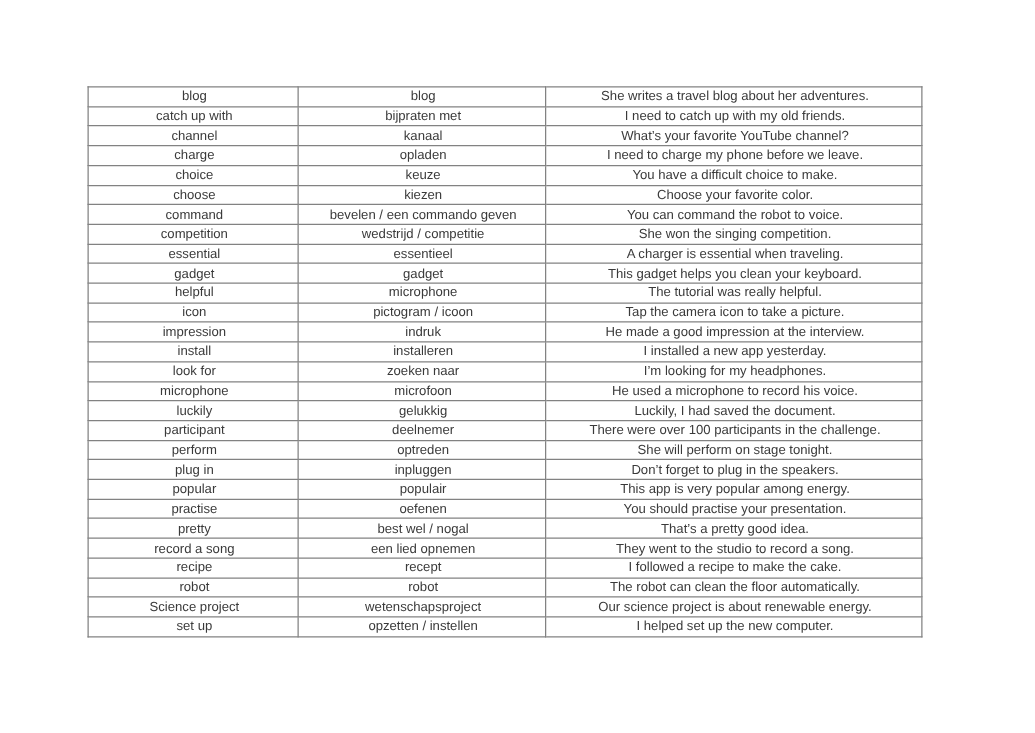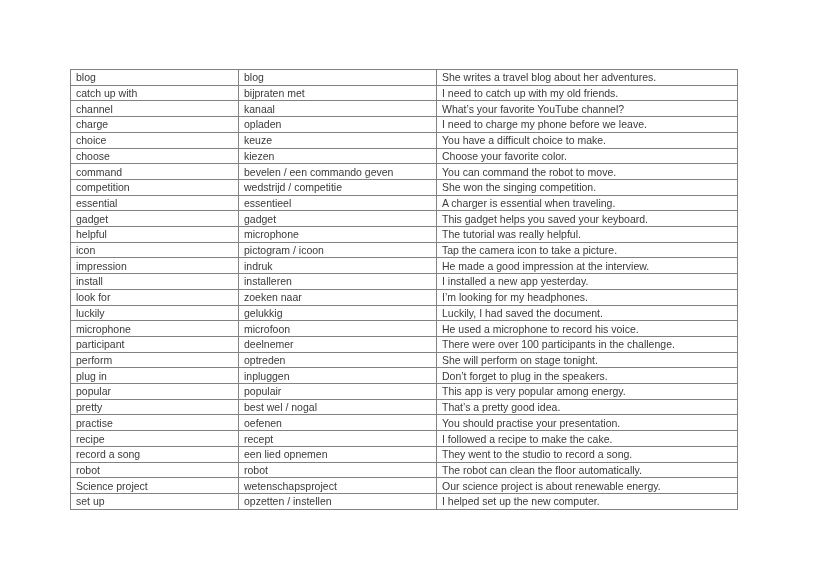--- a/index.html
+++ b/index.html
@@ -12,20 +12,21 @@
     height: 586px;
     font-family: "Liberation Sans", sans-serif;
     position: relative;
     overflow: hidden;
   }
   .page {
     position: absolute;
     left: 0; top: 0;
     width: 828px; height: 586px;
     background: #ffffff;
+    text-align: center;
   }
   table.vocab {
     position: absolute;
     left: 70px;
     top: 69px;
     width: 667px;
     height: 441px;
     border-collapse: collapse;
     table-layout: fixed;
   }
@@ -81,36 +82,36 @@
           <td>You have a difficult choice to make.</td>
         </tr>
         <tr>
           <td>choose</td>
           <td>kiezen</td>
           <td>Choose your favorite color.</td>
         </tr>
         <tr>
           <td>command</td>
           <td>bevelen / een commando geven</td>
-          <td>You can command the robot to move.</td>
+          <td>You can command the robot to voice.</td>
         </tr>
         <tr>
           <td>competition</td>
           <td>wedstrijd / competitie</td>
           <td>She won the singing competition.</td>
         </tr>
         <tr>
           <td>essential</td>
           <td>essentieel</td>
           <td>A charger is essential when traveling.</td>
         </tr>
         <tr>
           <td>gadget</td>
           <td>gadget</td>
-          <td>This gadget helps you saved your keyboard.</td>
+          <td>This gadget helps you clean your keyboard.</td>
         </tr>
         <tr>
           <td>helpful</td>
           <td>microphone</td>
           <td>The tutorial was really helpful.</td>
         </tr>
         <tr>
           <td>icon</td>
           <td>pictogram / icoon</td>
           <td>Tap the camera icon to take a picture.</td>
@@ -124,68 +125,68 @@
           <td>install</td>
           <td>installeren</td>
           <td>I installed a new app yesterday.</td>
         </tr>
         <tr>
           <td>look for</td>
           <td>zoeken naar</td>
           <td>I’m looking for my headphones.</td>
         </tr>
         <tr>
+          <td>microphone</td>
+          <td>microfoon</td>
+          <td>He used a microphone to record his voice.</td>
+        </tr>
+        <tr>
           <td>luckily</td>
           <td>gelukkig</td>
           <td>Luckily, I had saved the document.</td>
         </tr>
         <tr>
-          <td>microphone</td>
-          <td>microfoon</td>
-          <td>He used a microphone to record his voice.</td>
-        </tr>
-        <tr>
           <td>participant</td>
           <td>deelnemer</td>
           <td>There were over 100 participants in the challenge.</td>
         </tr>
         <tr>
           <td>perform</td>
           <td>optreden</td>
           <td>She will perform on stage tonight.</td>
         </tr>
         <tr>
           <td>plug in</td>
           <td>inpluggen</td>
           <td>Don’t forget to plug in the speakers.</td>
         </tr>
         <tr>
           <td>popular</td>
           <td>populair</td>
           <td>This app is very popular among energy.</td>
         </tr>
         <tr>
+          <td>practise</td>
+          <td>oefenen</td>
+          <td>You should practise your presentation.</td>
+        </tr>
+        <tr>
           <td>pretty</td>
           <td>best wel / nogal</td>
           <td>That’s a pretty good idea.</td>
         </tr>
         <tr>
-          <td>practise</td>
-          <td>oefenen</td>
-          <td>You should practise your presentation.</td>
+          <td>record a song</td>
+          <td>een lied opnemen</td>
+          <td>They went to the studio to record a song.</td>
         </tr>
         <tr>
           <td>recipe</td>
           <td>recept</td>
           <td>I followed a recipe to make the cake.</td>
-        </tr>
-        <tr>
-          <td>record a song</td>
-          <td>een lied opnemen</td>
-          <td>They went to the studio to record a song.</td>
         </tr>
         <tr>
           <td>robot</td>
           <td>robot</td>
           <td>The robot can clean the floor automatically.</td>
         </tr>
         <tr>
           <td>Science project</td>
           <td>wetenschapsproject</td>
           <td>Our science project is about renewable energy.</td>

